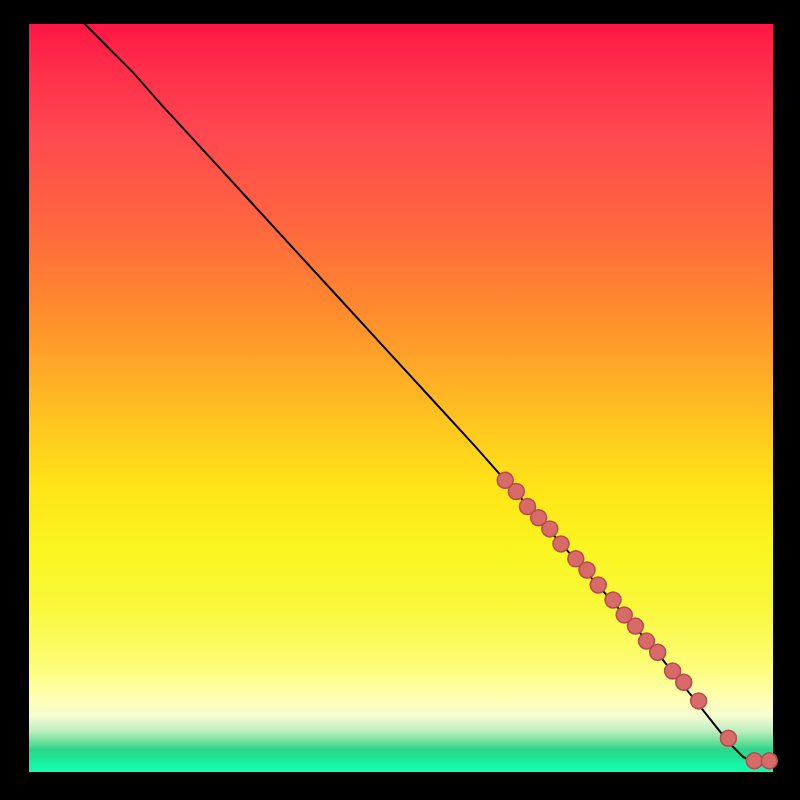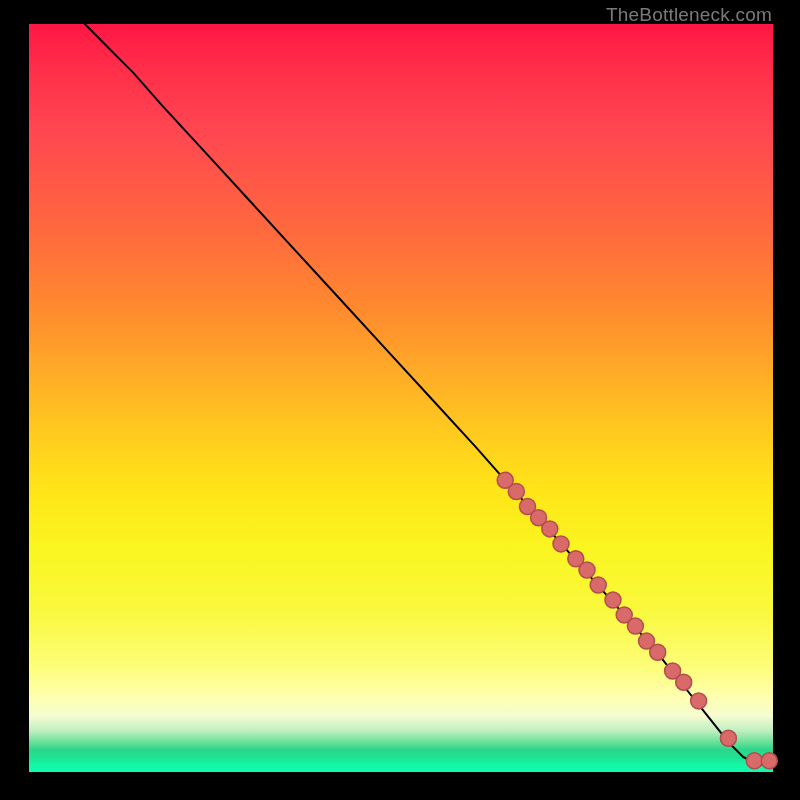--- a/index.html
+++ b/index.html
@@ -76,21 +76,20 @@
     stroke: #b34c4c;
     stroke-width: 1.5;
   }
 </style>
 </head>
 <body>
 
 <div class="frame">
   <div class="plot"></div>
 
-  <div class="attribution">TheBottleneck.com</div>
 
   <svg class="overlay" viewBox="0 0 744 748">
     <path id="curve-path" class="curve" d="M55.8 0.0 L67.0 11.2 L81.8 26.2 L104.2 48.6 L133.9 82.3 L178.6 130.9 L223.2 179.5 L267.8 228.1 L312.5 276.8 L357.1 325.4 L401.8 374.0 L446.4 422.6 L476.2 456.3 L505.9 489.9 L535.7 523.6 L565.4 557.3 L595.2 590.9 L625.0 624.6 L639.8 643.3 L654.7 662.0 L669.6 680.7 L684.5 699.4 L699.4 718.1 L714.2 733.0 L729.1 740.5 L744.0 740.5"></path>
     <g id="dots">
         <circle cx="476.2" cy="456.3" r="8" class="dot"></circle>
         <circle cx="487.3" cy="467.5" r="8" class="dot"></circle>
         <circle cx="498.5" cy="482.5" r="8" class="dot"></circle>
         <circle cx="509.6" cy="493.7" r="8" class="dot"></circle>
         <circle cx="520.8" cy="504.9" r="8" class="dot"></circle>
         <circle cx="532.0" cy="519.9" r="8" class="dot"></circle>

